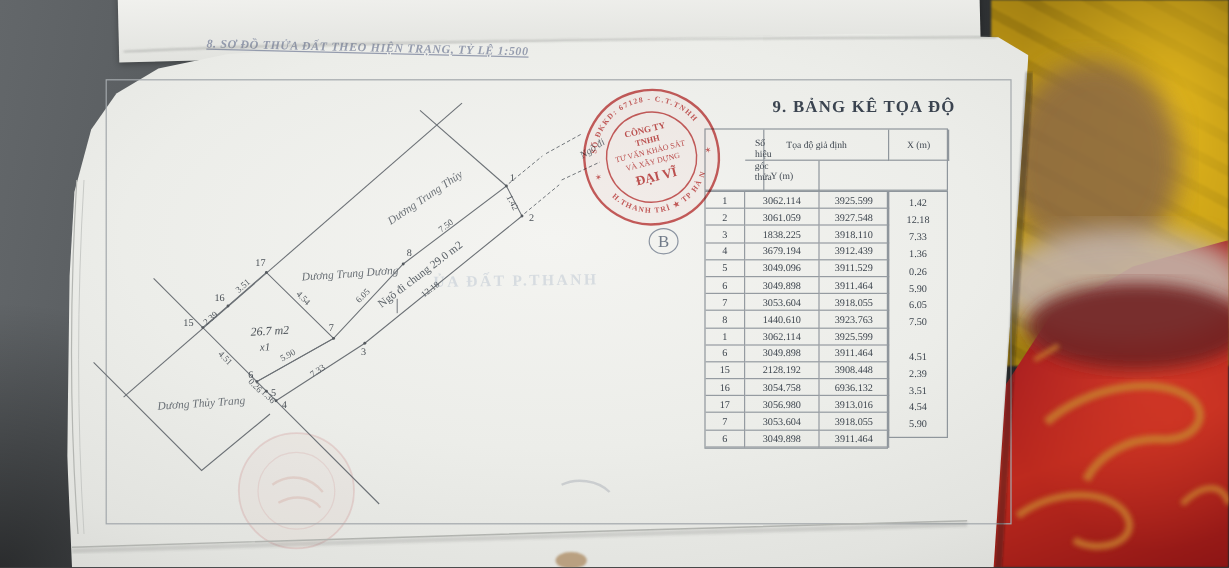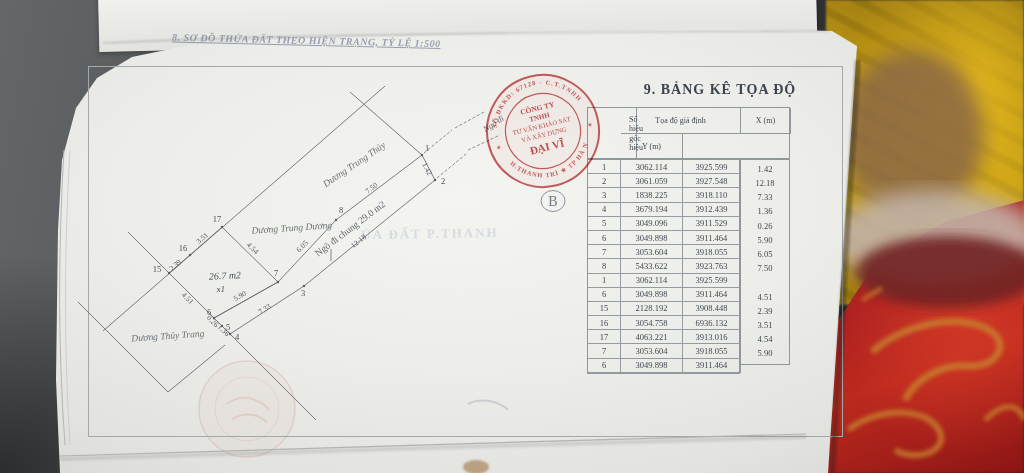--- a/index.html
+++ b/index.html
@@ -105,21 +105,21 @@
   <div class="abs" id="backpage"></div>
   <div class="abs" id="mainpage"></div>
 
   <div class="abs" id="maptitle">8. SƠ ĐỒ THỬA ĐẤT THEO HIỆN TRẠNG, TỶ LỆ 1:500</div>
   <div class="abs" id="tbltitle">9. BẢNG KÊ TỌA ĐỘ</div>
 
   <div class="abs" id="tbl">
     <div class="bx" id="thead">
       <div id="th-pt">
         <span>Số hiệu</span>
-        <span>góc hiệu</span>
+        <span>góc thửa</span>
       </div>
       <div id="th-grp">Tọa độ giả định</div>
       <div>X (m)</div>
       <div>Y (m)</div>
     </div>
     <div class="bx" id="tbody">
       <span>1</span>
         <span>3062.114</span>
         <span>3925.599</span>
       <span>2</span>
@@ -134,36 +134,36 @@
       <span>5</span>
         <span>3049.096</span>
         <span>3911.529</span>
       <span>6</span>
         <span>3049.898</span>
         <span>3911.464</span>
       <span>7</span>
         <span>3053.604</span>
         <span>3918.055</span>
       <span>8</span>
-        <span>5433.622</span>
+        <span>1440.610</span>
         <span>3923.763</span>
       <span>1</span>
         <span>3062.114</span>
         <span>3925.599</span>
       <span>6</span>
         <span>3049.898</span>
         <span>3911.464</span>
       <span>15</span>
         <span>2128.192</span>
         <span>3908.448</span>
       <span>16</span>
         <span>3054.758</span>
         <span>6936.132</span>
       <span>17</span>
-        <span>4063.221</span>
+        <span>3056.980</span>
         <span>3913.016</span>
       <span>7</span>
         <span>3053.604</span>
         <span>3918.055</span>
       <span>6</span>
         <span>3049.898</span>
         <span>3911.464</span>
     </div>
     <div class="bx" id="scol">
       <span style="top:4px">1.42</span>

